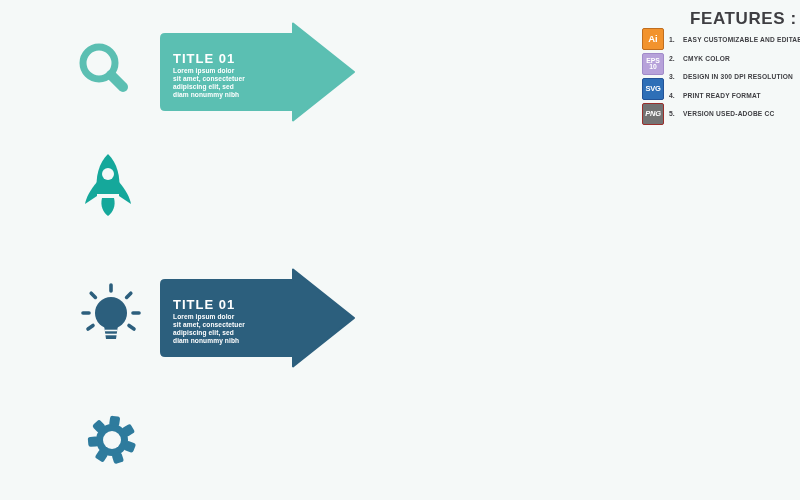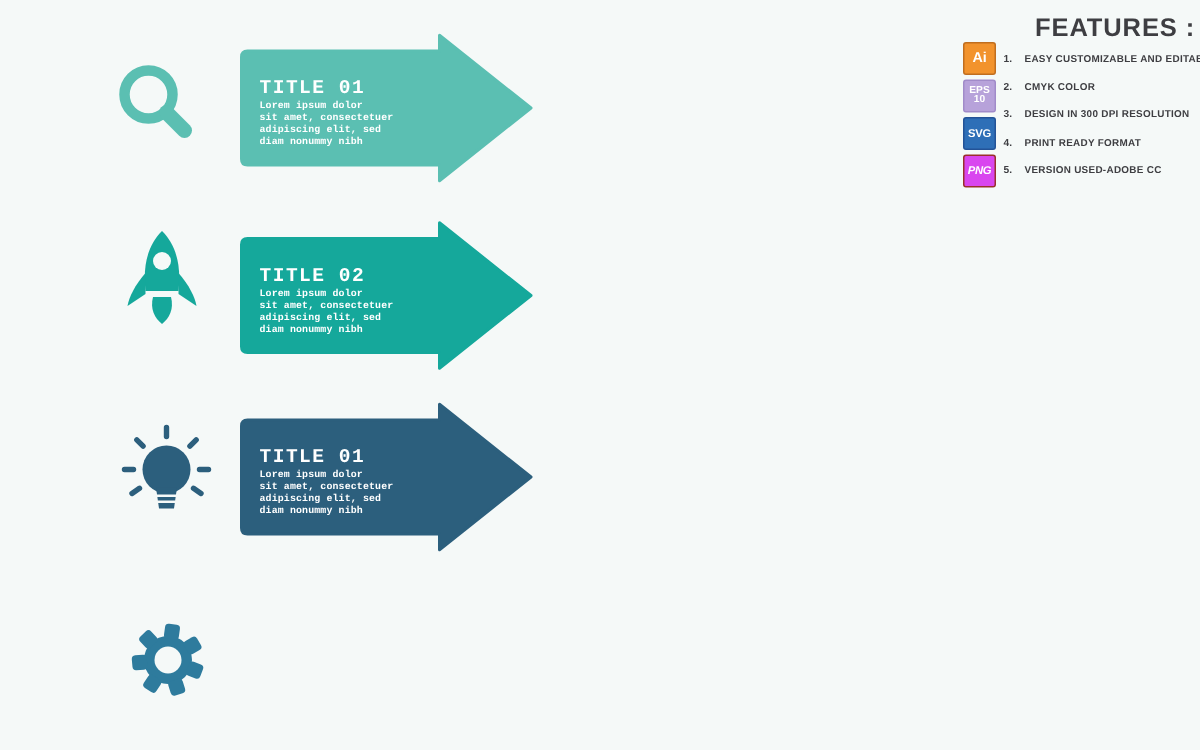--- a/index.html
+++ b/index.html
@@ -2,21 +2,21 @@
 <html><head>
 <meta charset="utf-8">
 <style>
   html,body{margin:0;padding:0;}
   body{font-family:"Liberation Sans", sans-serif;}
   .canvas{
     position:relative;width:800px;height:500px;overflow:hidden;
     background:#F5F9F8;
   }
   .icon-wrap{position:absolute;}
-  .arrow{position:absolute;left:160px;width:196px;height:100px;font-family:Liberation Mono, monospace;}
+  .arrow{position:absolute;left:160px;width:196px;height:100px;}
   .arrow svg{position:absolute;left:0;top:0;}
   .arrow-text{position:absolute;left:13px;top:0;width:130px;color:#FFFFFF;}
   .step-title{
     position:absolute;left:0;top:29px;width:130px;
     font-size:13px;font-weight:700;letter-spacing:1px;white-space:nowrap;
   }
   .step-body{
     position:absolute;left:0;top:45px;width:130px;
     font-size:6.6px;font-weight:700;line-height:8px;
     white-space:pre-line;letter-spacing:0.1px;
@@ -69,32 +69,20 @@
   </div>
 
   <div class="icon-wrap" style="left:80px;top:152px;">
     <svg width="56" height="76" viewBox="0 0 56 76" style="fill: rgb(21, 168, 155);">
       <path d="M28 2 C37 11 41 24 39 42 L17 42 C15 24 19 11 28 2 Z"></path>
       <path d="M17 30 C10 38 6 46 5 52 L17 44 Z"></path>
       <path d="M39 30 C46 38 50 46 51 52 L39 44 Z"></path>
       <path d="M22 46 C20 54 23 60 28 64 C33 60 36 54 34 46 Z"></path>
       <circle cx="28" cy="22" r="6" fill="#F5F9F8"></circle>
     </svg>
-  </div>
-  <div class="arrow" style="top:147px;">
-    <svg width="196" height="100" viewBox="0 0 196 100" style="fill: rgb(21, 168, 155); stroke: rgb(21, 168, 155);">
-      <path d="M 5 12 H 133 V 1.5 L 194 50 L 133 98.5 V 88 H 5 Q 1 88 1 84 V 16 Q 1 12 5 12 Z" stroke-width="2" stroke-linejoin="round"></path>
-    </svg>
-    <div class="arrow-text">
-      <div class="step-title">TITLE 02</div>
-      <div class="step-body">Lorem ipsum dolor
-sit amet, consectetuer
-adipiscing elit, sed
-diam nonummy nibh</div>
-    </div>
   </div>
 
   <div class="icon-wrap" style="left:74px;top:281px;">
     <svg width="74" height="74" viewBox="0 0 74 74" style="fill: rgb(44, 95, 125); stroke: rgb(44, 95, 125);">
       <circle cx="37" cy="32" r="16" stroke="none"></circle>
       <path d="M30 44 L44 44 L42 58 L32 58 Z" stroke="none"></path>
       <line x1="30.5" y1="49.5" x2="43.5" y2="49.5" stroke="#F5F9F8" stroke-width="1.6"></line>
       <line x1="31" y1="53.5" x2="43" y2="53.5" stroke="#F5F9F8" stroke-width="1.6"></line>
       <g stroke-width="3.6" stroke-linecap="round" fill="none">
         <line x1="37" y1="10" x2="37" y2="4"></line>
@@ -156,21 +144,21 @@
     <div class="badge badge-ai" style="background-color: rgb(242, 147, 45); border-color: rgb(192, 110, 31);">
       <span class="badge-label">Ai</span>
     </div>
     <div class="badge badge-eps" style="background-color: rgb(183, 162, 218); border-color: rgb(161, 139, 201);">
       <span class="badge-label">EPS
 10</span>
     </div>
     <div class="badge badge-svg" style="background-color: rgb(46, 111, 183); border-color: rgb(35, 83, 151);">
       <span class="badge-label">SVG</span>
     </div>
-    <div class="badge badge-png" style="background-color: #d946ef; border-color: rgb(154, 47, 44); font-style: italic;">
+    <div class="badge badge-png" style="background-color: #737373; border-color: rgb(154, 47, 44); font-style: italic;">
       <span class="badge-label">PNG</span>
     </div>
 
     <div class="feature-row" style="top:36px;">
       <span class="feature-num">1.</span>
       <span class="feature-label">EASY CUSTOMIZABLE AND EDITABLE</span>
     </div>
     <div class="feature-row" style="top:55px;">
       <span class="feature-num">2.</span>
       <span class="feature-label">CMYK COLOR</span>

